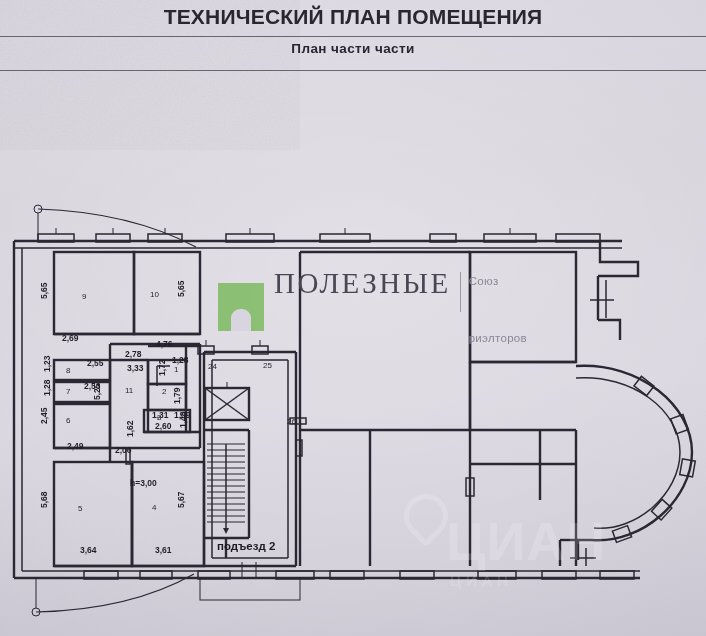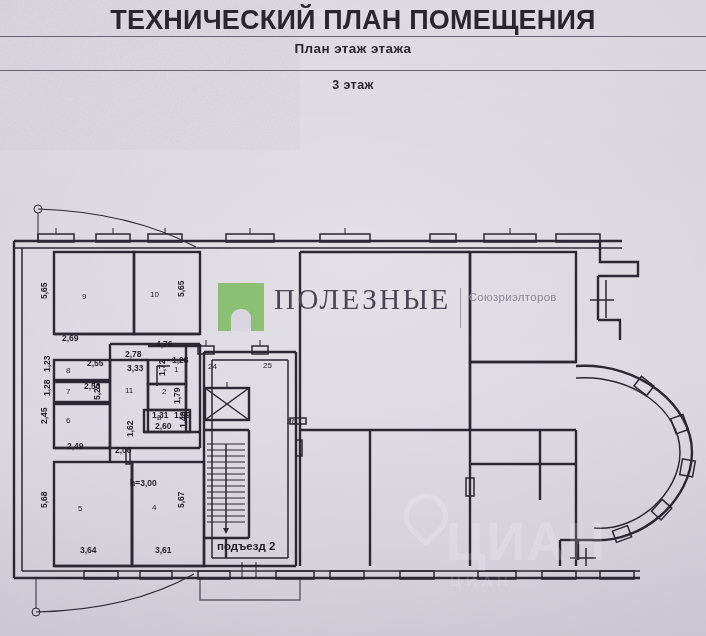--- a/index.html
+++ b/index.html
@@ -21,21 +21,21 @@
 
   
   #header{position:absolute;left:0;top:0;width:706px;height:108px;}
   .hline{position:absolute;left:0;width:706px;height:1px;background:#55505f;opacity:.85;}
   #hl1{top:36px;}
   #hl2{top:70px;}
   .htitle{
     position:absolute;width:706px;text-align:center;
     color:#2a2630;font-weight:bold;letter-spacing:.4px;
   }
-  #title-main{top:5px;font-size:27px;letter-spacing:.2px;}
+  #title-main{top:5px;font-size:21px;letter-spacing:.2px;}
   #title-sub{top:41px;font-size:13.5px;}
   #title-floor{top:78px;font-size:12.5px;}
 
   
   #plan{position:absolute;left:0;top:0;width:706px;height:636px;}
 
   
   #wm-pl{
     position:absolute;left:218px;top:276px;width:268px;height:62px;
     display:flex;align-items:center;gap:10px;pointer-events:none;
@@ -48,21 +48,21 @@
     content:"";position:absolute;left:13px;bottom:0;width:20px;height:22px;
     background:#d9d5e0;border-radius:9px 9px 0 0;
   }
   #wm-pl-text{display:flex;align-items:flex-start;}
   .wm-words{display:flex;flex-direction:row;line-height:.92;}
   .wm-w{
     font-family:"Liberation Serif", serif;
     font-size:29px;letter-spacing:2.5px;color:#4a4754;font-weight:400;
   }
   #wm-pl-div{width:1px;height:40px;background:#9a96a6;margin:2px 8px 0 9px;}
-  .wm-sub{display:flex;line-height:1.1;padding-top:5px;}
+  .wm-sub{display:flex;flex-direction:column;line-height:1.1;padding-top:5px;gap:44px;}
   .wm-sub span{font-size:11.5px;color:#8b8796;letter-spacing:.3px;}
 
   #wm-cian{
     position:absolute;left:398px;top:488px;width:300px;height:120px;
     pointer-events:none;opacity:.17;text-align:right;
   }
   #wm-cian .cian-text{
     font-family:"Liberation Sans", sans-serif;
     font-size:54px;font-weight:bold;color:#ffffff;letter-spacing:1px;
     position:absolute;left:48px;top:22px;
@@ -85,22 +85,21 @@
       <feTurbulence type="fractalNoise" baseFrequency="0.82" numOctaves="3" stitchTiles="stitch"></feTurbulence>
   <feColorMatrix type="saturate" values="0"></feColorMatrix>
     </filter>
   <rect width="706" height="636" filter="url(#n)" opacity="0.45"></rect>
 </svg>
 
 <div id="header">
   <div class="hline" id="hl1"></div>
   <div class="hline" id="hl2"></div>
   <div class="htitle" id="title-main">ТЕХНИЧЕСКИЙ ПЛАН ПОМЕЩЕНИЯ</div>
-  <div class="htitle" id="title-sub">План этаж этажа</div>
-  <div class="htitle" id="title-floor">3 этаж</div>
+  <div class="htitle" id="title-sub">План части части</div>
 </div>
 
 <svg id="plan" viewBox="0 0 706 636" xmlns="http://www.w3.org/2000/svg">
   <defs>
     <style>
       .w   { fill:none; stroke:#2b2733; stroke-width:2.4; }
       .wt  { fill:none; stroke:#2b2733; stroke-width:1.5; }
       .wth { fill:none; stroke:#2b2733; stroke-width:1.0; }
       .wf  { fill:#2b2733; }
       .arc { fill:none; stroke:#2b2733; stroke-width:1.2; }

